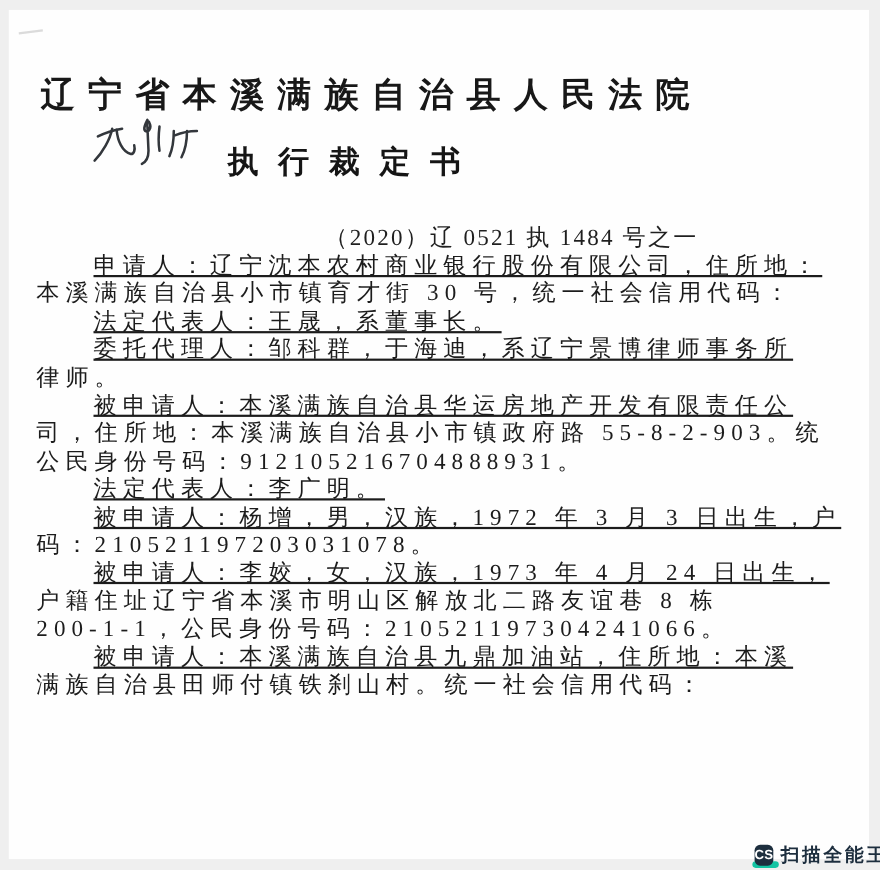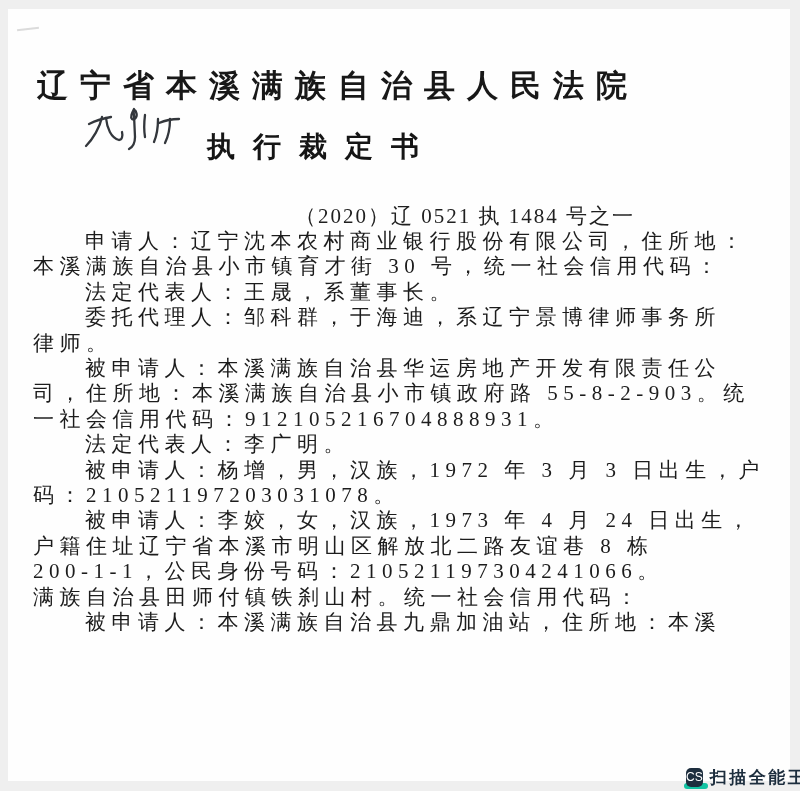--- a/index.html
+++ b/index.html
@@ -26,37 +26,37 @@
   .case-number{
     position:absolute;left:287px;top:193px;
     font-size:21px;letter-spacing:2px;color:#1f1f1f;white-space:nowrap;
   }
   .body-text{
     position:absolute;left:25px;top:220px;width:748px;
     font-size:21px;line-height:25.4px;letter-spacing:5.5px;
     color:#1c1c1c;
   }
   .body-text .line{white-space:nowrap;overflow:visible;}
-  .body-text .line.indent{padding-left:52px;}
+  .body-text .line.indent{padding-left:52px;text-decoration:underline;}
   .hand-mark{
     position:absolute;left:74px;top:92px;width:112px;height:60px;
   }
   .pencil-tick{
     position:absolute;left:9px;top:19px;width:22px;height:2px;
     background:#cccccc;opacity:.7;transform:rotate(-7deg);
   }
   .watermark{
     position:absolute;left:678px;top:756px;width:100px;height:24px;
     display:flex;align-items:center;
   }
   .cs-badge{
     position:relative;width:26px;height:19px;border-radius:5px;
     display:flex;align-items:center;justify-content:center;
     font-family:"Liberation Sans", sans-serif;
-    font-weight:normal;font-size:12px;color:#ffffff;
+    font-weight:bold;font-size:12px;color:#ffffff;
   }
   .cs-badge::after{
     content:"";position:absolute;left:-2px;bottom:-2px;width:24px;height:6px;
     border-radius:3px;z-index:-1;
   }
   .cs-label{
     margin-left:7px;
     font-family:"Liberation Sans", sans-serif;
     font-weight:bold;font-size:17px;letter-spacing:2.5px;
     white-space:nowrap;
@@ -89,29 +89,29 @@
   <div class="case-number">（2020）辽 0521 执 1484 号之一</div>
 
   <div class="body-text" id="body-lines">
       <div class="line indent">申请人：辽宁沈本农村商业银行股份有限公司，住所地：</div>
       <div class="line">本溪满族自治县小市镇育才街 30 号，统一社会信用代码：</div>
       <div class="line indent">法定代表人：王晟，系董事长。</div>
       <div class="line indent">委托代理人：邹科群，于海迪，系辽宁景博律师事务所</div>
       <div class="line">律师。</div>
       <div class="line indent">被申请人：本溪满族自治县华运房地产开发有限责任公</div>
       <div class="line">司，住所地：本溪满族自治县小市镇政府路 55-8-2-903。统</div>
-      <div class="line">一社会信用代码：912105216704888931。</div>
+      <div class="line">公民身份号码：912105216704888931。</div>
       <div class="line indent">法定代表人：李广明。</div>
       <div class="line indent">被申请人：杨增，男，汉族，1972 年 3 月 3 日出生，户</div>
       <div class="line">码：210521197203031078。</div>
       <div class="line indent">被申请人：李姣，女，汉族，1973 年 4 月 24 日出生，</div>
       <div class="line">户籍住址辽宁省本溪市明山区解放北二路友谊巷 8 栋</div>
       <div class="line">200-1-1，公民身份号码：210521197304241066。</div>
+      <div class="line indent">被申请人：本溪满族自治县九鼎加油站，住所地：本溪</div>
       <div class="line">满族自治县田师付镇铁刹山村。统一社会信用代码：</div>
-      <div class="line indent">被申请人：本溪满族自治县九鼎加油站，住所地：本溪</div>
     </div>
 
   <div class="watermark">
     <div class="cs-badge" id="cs-badge" style="background: rgb(29, 46, 62);">CS</div>
     <div class="cs-label" id="cs-label" style="color: rgb(29, 46, 62);">扫描全能王</div>
   </div>
 
 </div>
 
 </body></html>

